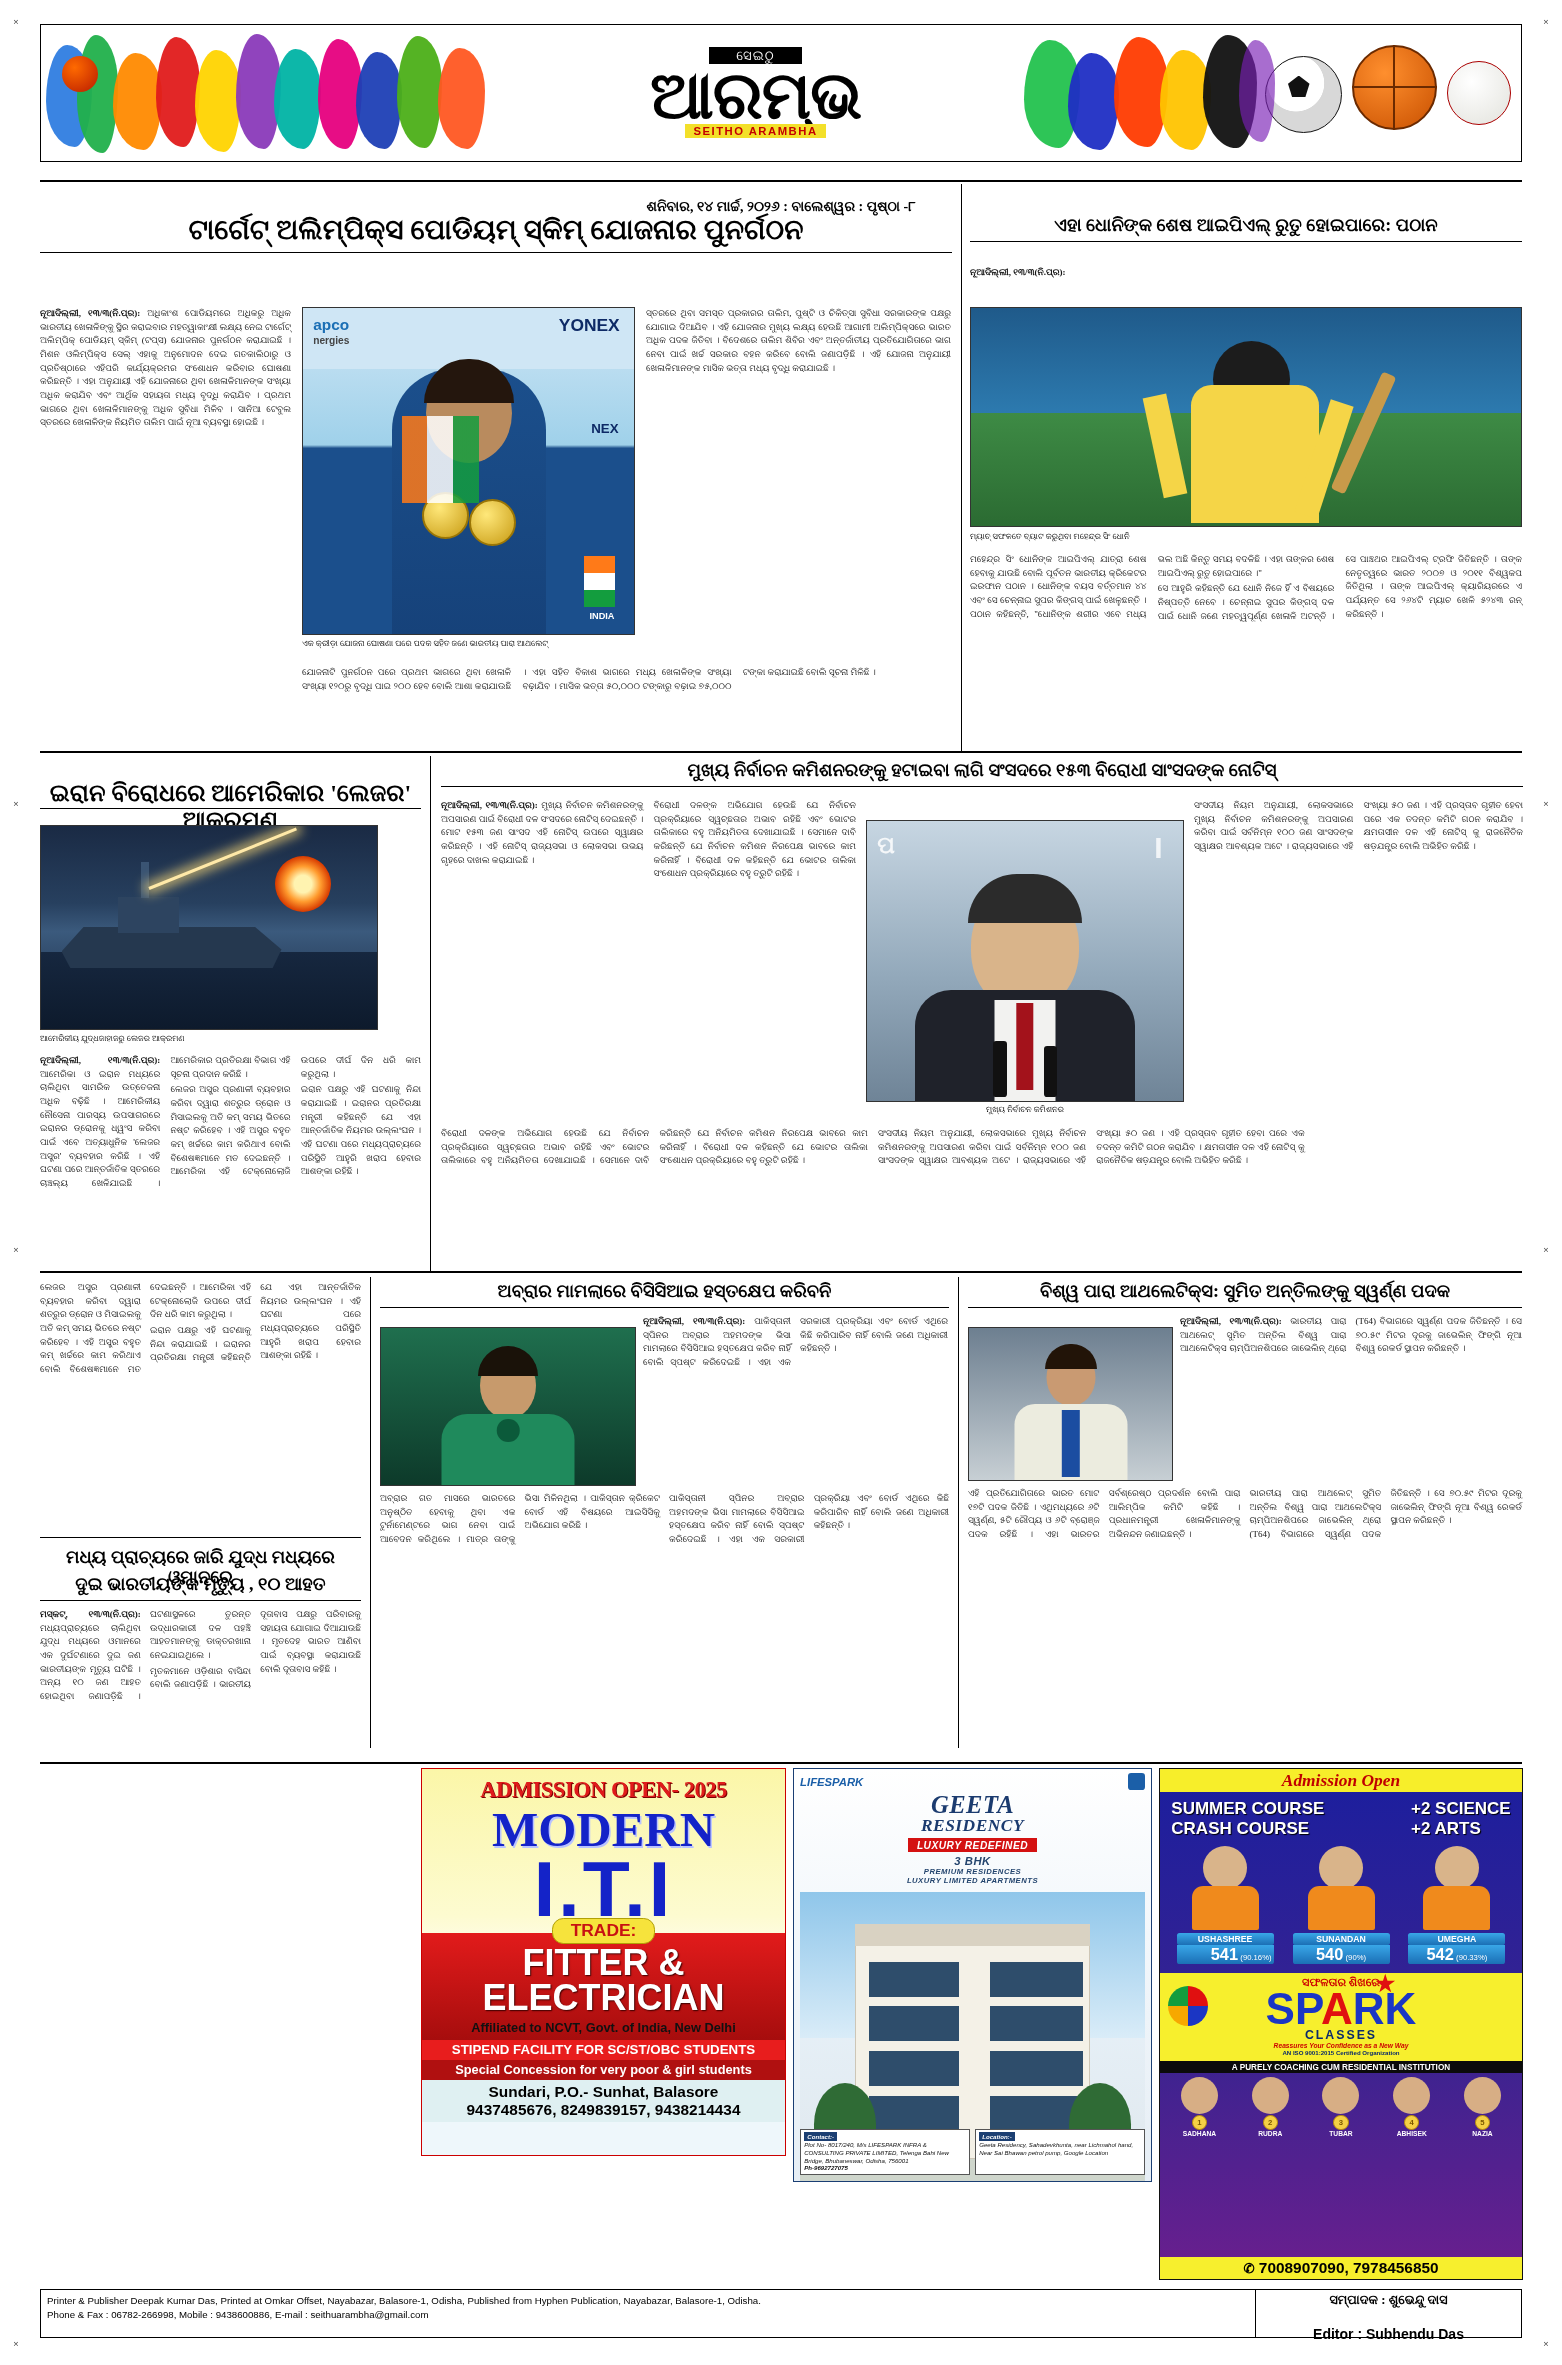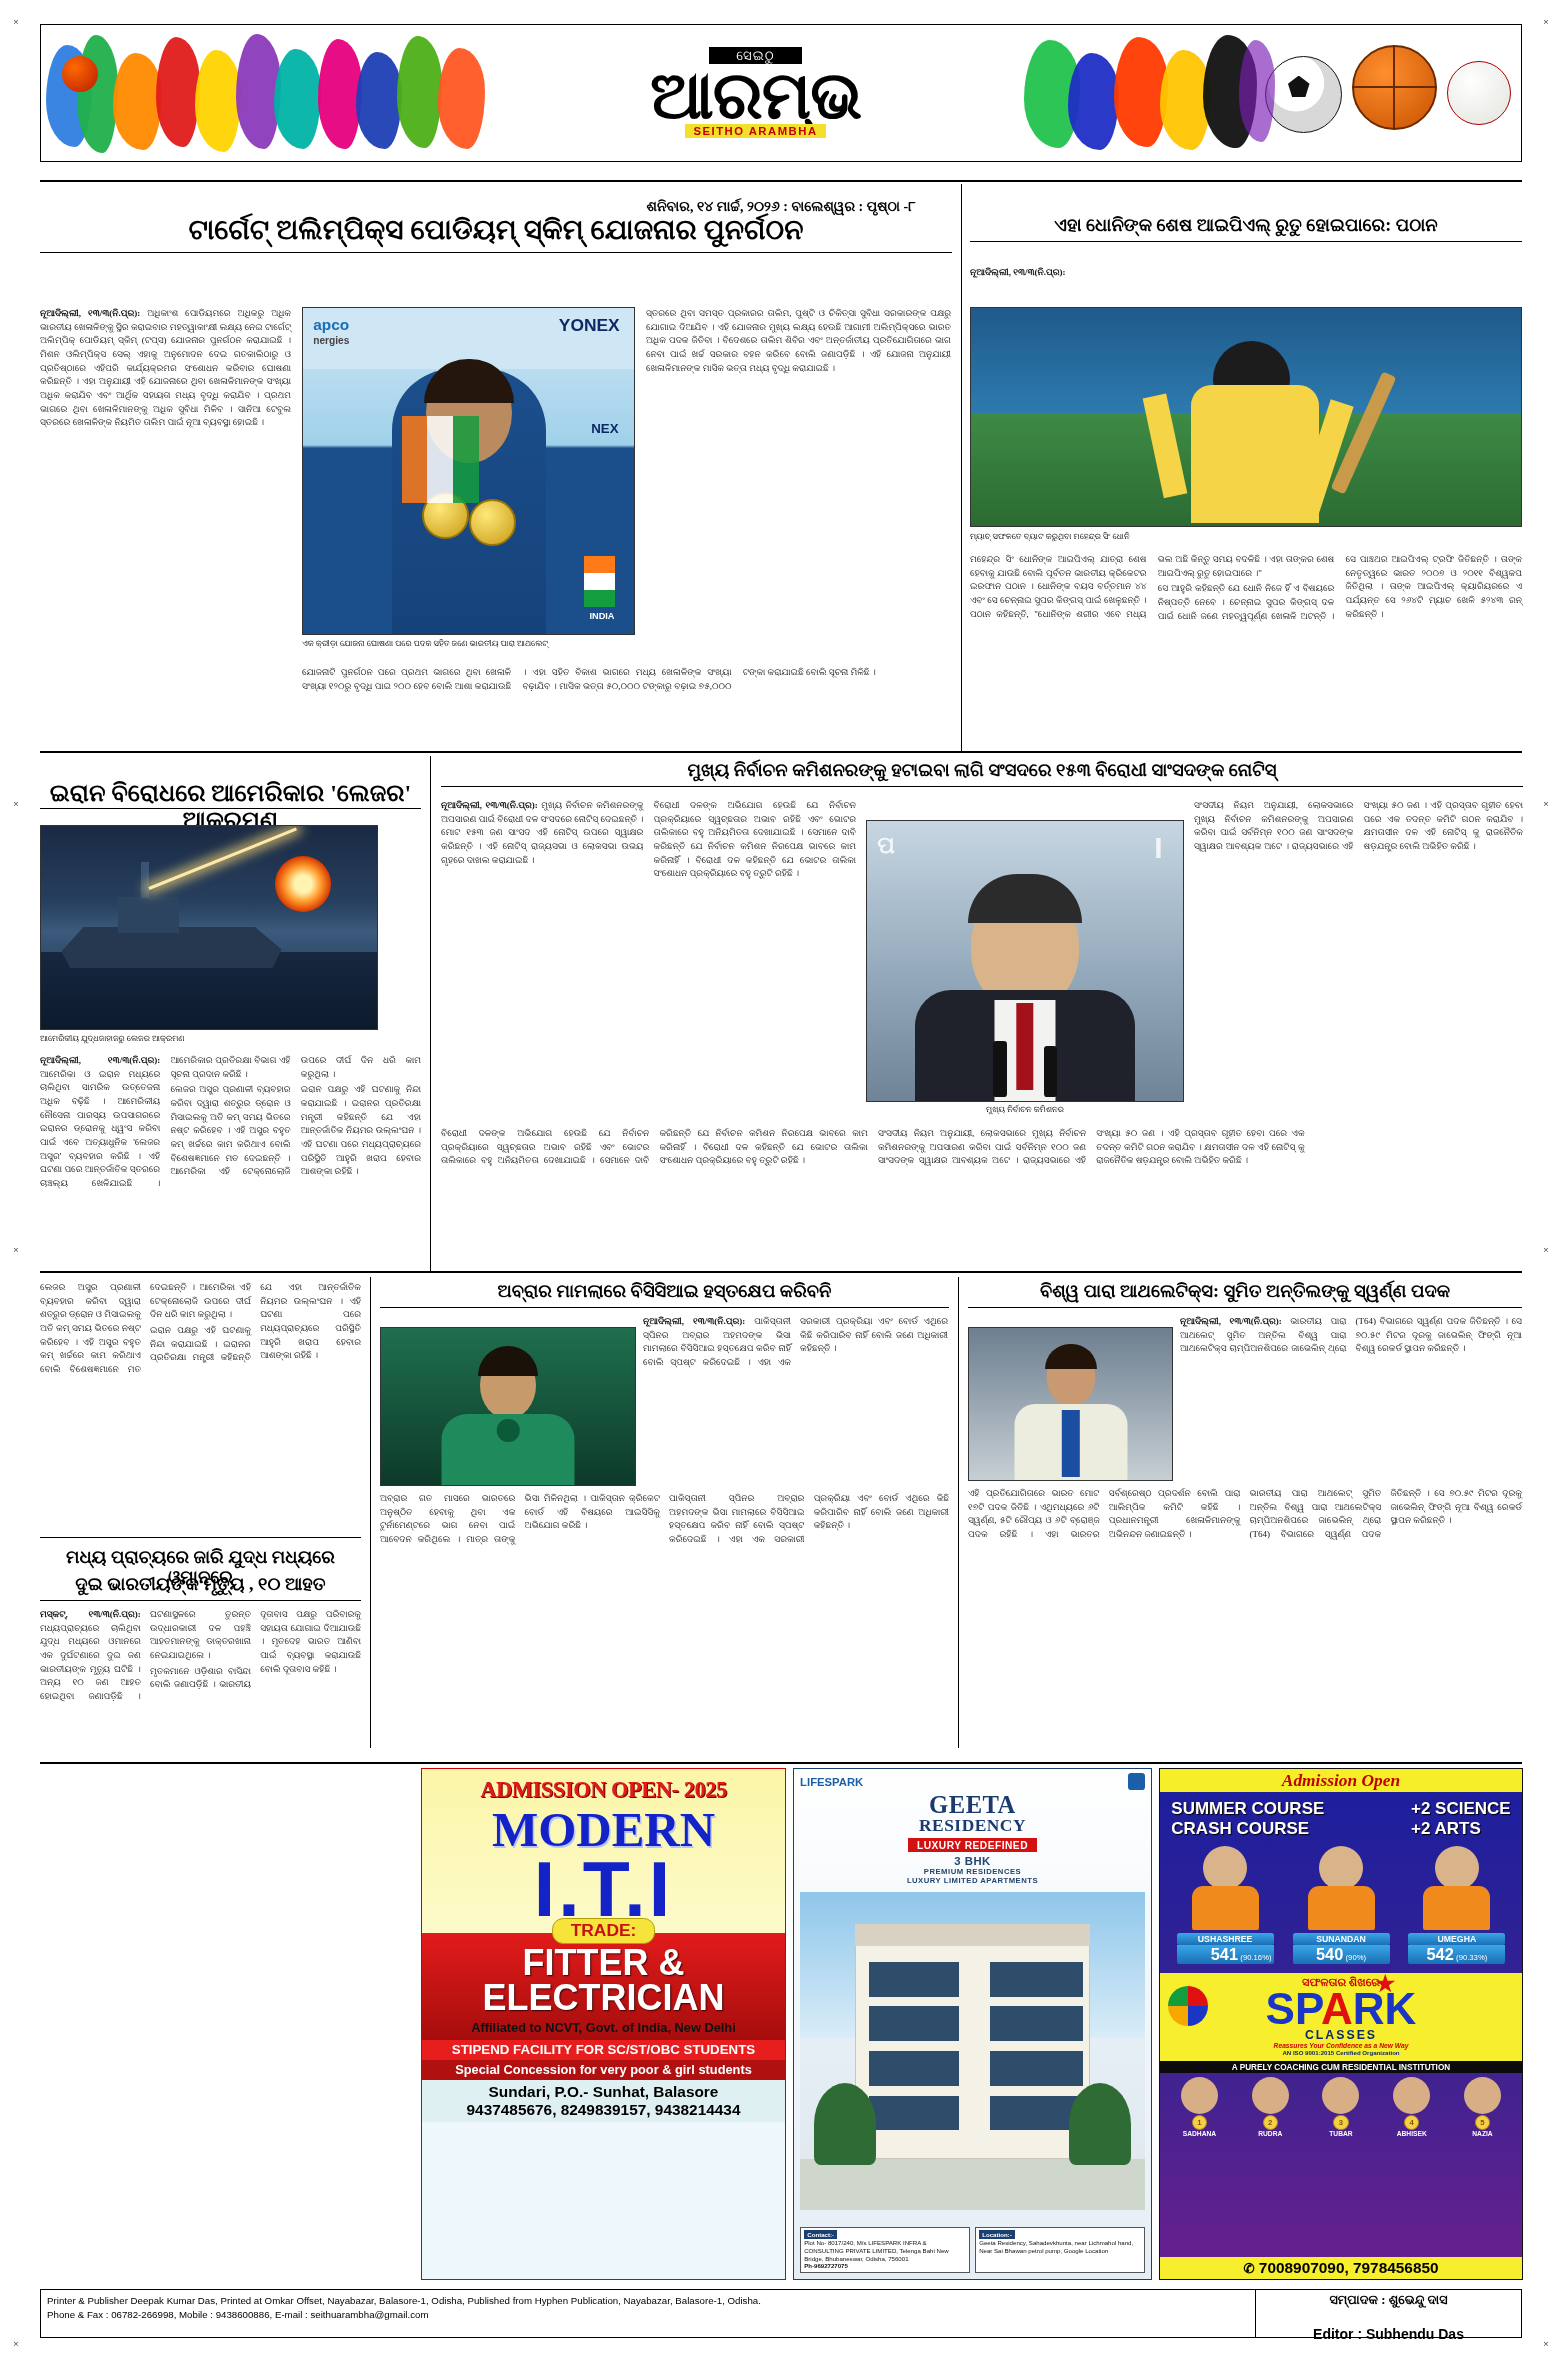--- a/index.html
+++ b/index.html
@@ -415,41 +415,41 @@
   <div class="hdiv" style="left:40px;top:1600px;width:321px;"></div>
 
   <div class="body-col" style="position:absolute;left:40px;top:1608px;width:321px;column-count:3;column-gap:9.2px;height:149px;">
     <p><b>ମସ୍କଟ୍, ୧୩/୩(ନି.ପ୍ର):</b>
       <span>ମଧ୍ୟପ୍ରାଚ୍ୟରେ ଚାଲିଥିବା ଯୁଦ୍ଧ ମଧ୍ୟରେ ଓମାନରେ ଏକ ଦୁର୍ଘଟଣାରେ ଦୁଇ ଜଣ ଭାରତୀୟଙ୍କ ମୃତ୍ୟୁ ଘଟିଛି । ଅନ୍ୟ ୧୦ ଜଣ ଆହତ ହୋଇଥିବା ଜଣାପଡ଼ିଛି । ଘଟଣାସ୍ଥଳରେ ତୁରନ୍ତ ଉଦ୍ଧାରକାରୀ ଦଳ ପହଞ୍ଚି ଆହତମାନଙ୍କୁ ଡାକ୍ତରଖାନା ନେଇଯାଇଥିଲେ ।</span></p>
     <p>ମୃତକମାନେ ଓଡ଼ିଶାର ବାସିନ୍ଦା ବୋଲି ଜଣାପଡ଼ିଛି । ଭାରତୀୟ ଦୂତାବାସ ପକ୍ଷରୁ ପରିବାରକୁ ସହାୟତା ଯୋଗାଇ ଦିଆଯାଉଛି । ମୃତଦେହ ଭାରତ ଆଣିବା ପାଇଁ ବ୍ୟବସ୍ଥା କରାଯାଉଛି ବୋଲି ଦୂତାବାସ କହିଛି ।</p>
   </div>
 
   <div class="hdiv2" style="left:40px;top:1762px;width:1482px;"></div>
 
-  <div class="ad ad-iti" style="left:421px;top:1768px;width:365px;height:512px;">
+  <div class="ad ad-iti" style="left:421px;top:1768px;width:365px;height:388px;">
     <div class="iti-top" style="margin-top:8.2px;">ADMISSION OPEN- 2025</div>
     <div class="iti-modern" style="margin-top:4.1px;">MODERN</div>
     <div class="iti-letters" style="margin-top:2px;">I.T.I</div>
     <div style="text-align:center;margin-top:-4.1px;position:relative;z-index:3;">
       <span class="iti-trade">TRADE:</span>
     </div>
     <div class="iti-red" style="margin-top:-11.3px;padding:12.3px 3.1px 5.1px;">
       <div class="iti-fe">FITTER &amp;</div>
       <div class="iti-fe">ELECTRICIAN</div>
       <div class="iti-aff" style="margin-top:4.1px;">Affiliated to NCVT, Govt. of India, New Delhi</div>
     </div>
     <div class="iti-strip">STIPEND FACILITY FOR SC/ST/OBC STUDENTS</div>
     <div class="iti-strip2">Special Concession for very poor &amp; girl students</div>
     <div class="iti-addr">
       <div>Sundari, P.O.- Sunhat, Balasore</div>
       <div>9437485676, 8249839157, 9438214434</div>
     </div>
   </div>
 
-  <div class="ad ad-geeta" style="left:793px;top:1768px;width:359px;height:512px;">
+  <div class="ad ad-geeta" style="left:793px;top:1768px;width:359px;height:414px;font-style:italic;">
     <div style="display:flex;align-items:center;justify-content:space-between;padding:4.1px 6.1px 0;">
       <div class="lifespark">LIFESPARK</div>
       <div style="width:17.4px;height:17.4px;background:#1b5fa8;border-radius:3.1px;"></div>
     </div>
     <div class="geeta-head" style="margin-top:1px;">
       <div class="geeta-title">GEETA</div>
       <div class="geeta-title" style="font-size:17.4px;margin-top:-4.1px;">RESIDENCY</div>
       <div style="margin-top:2px;">
         <span class="geeta-badge">LUXURY REDEFINED</span>
       </div>

